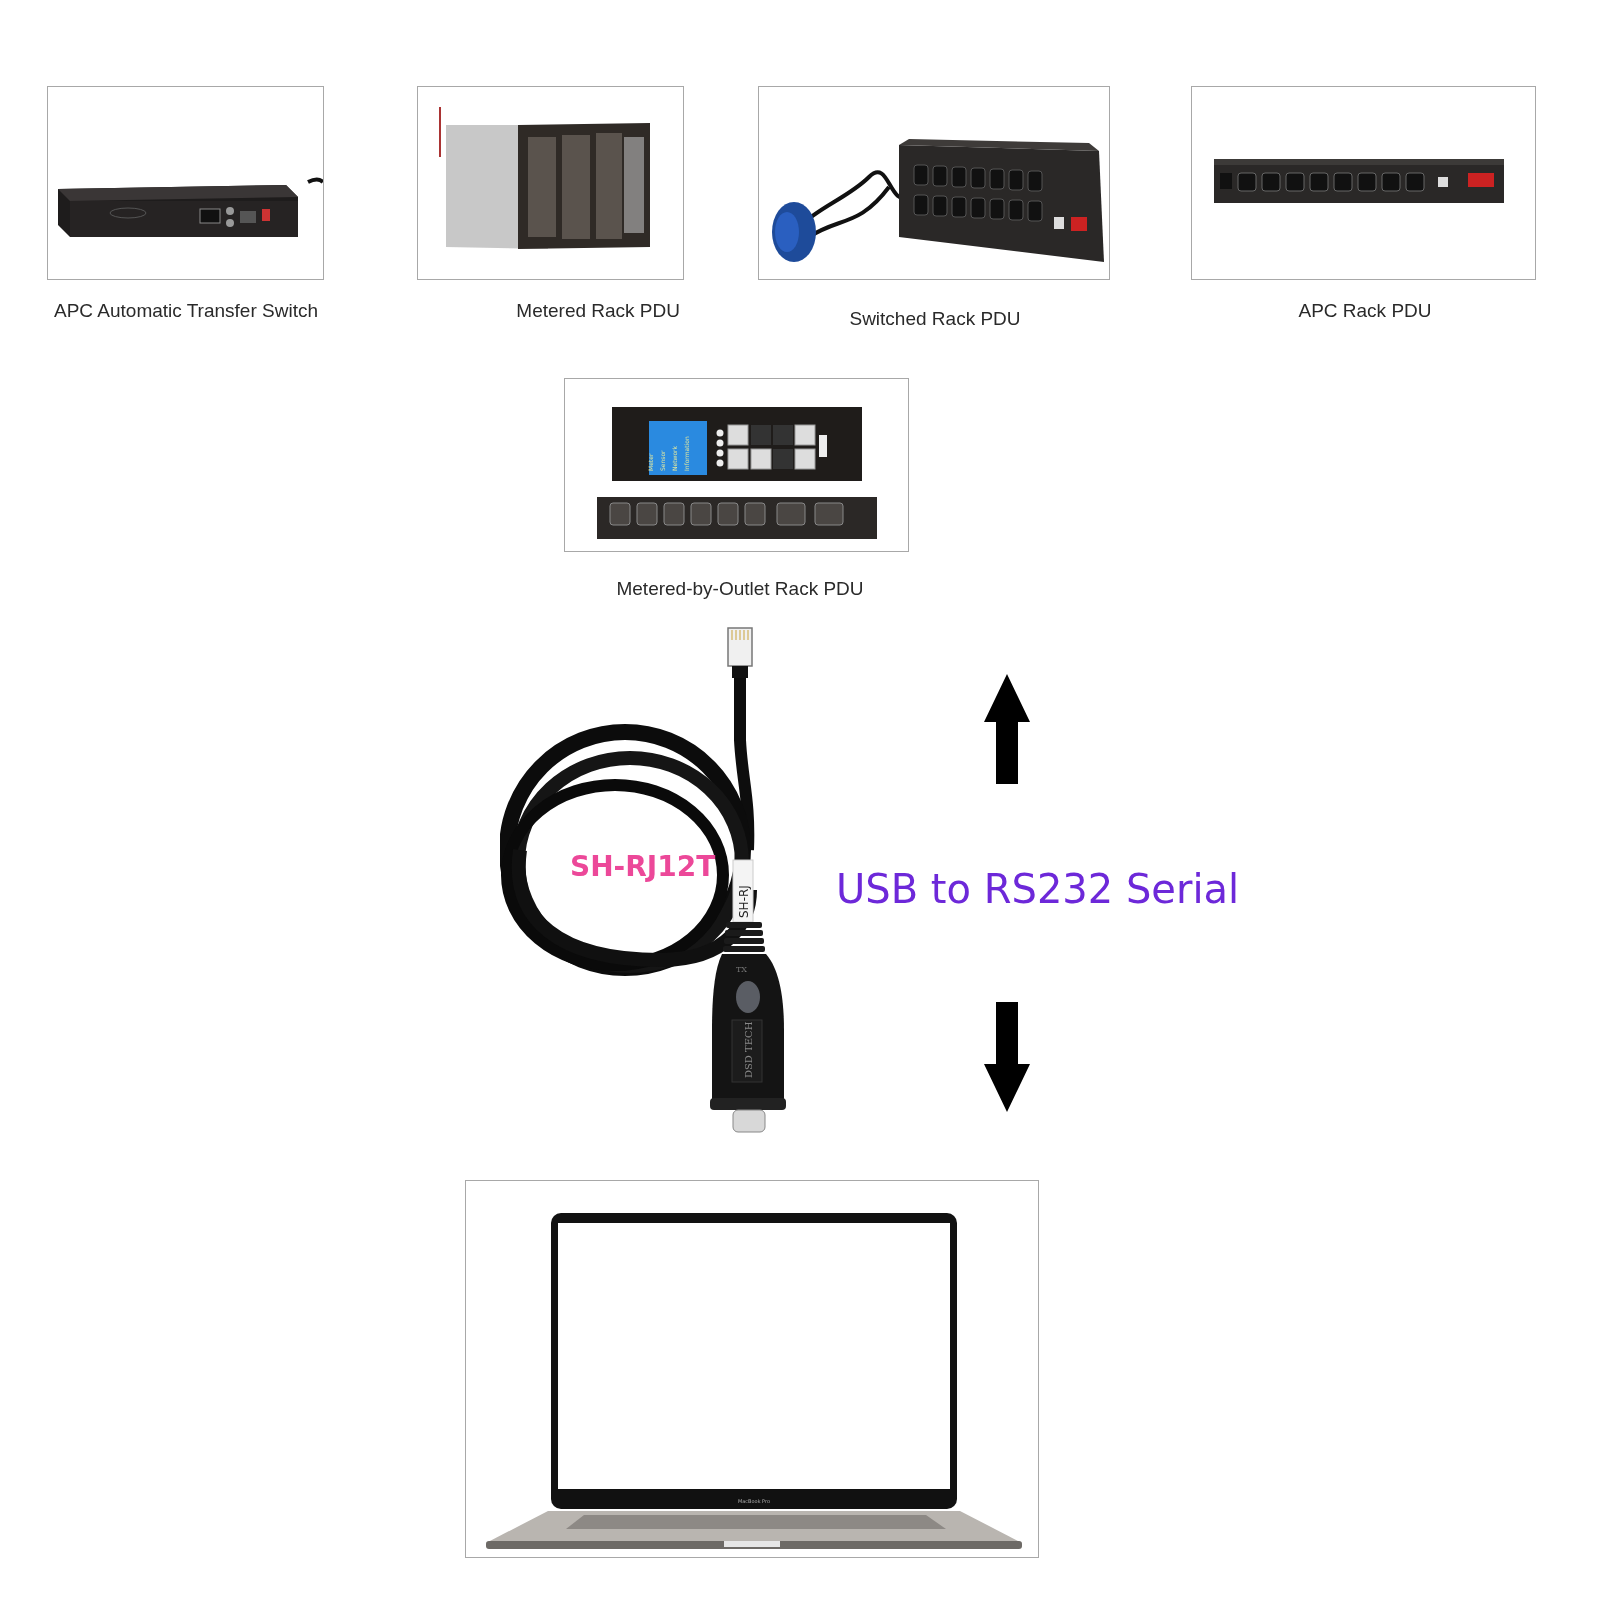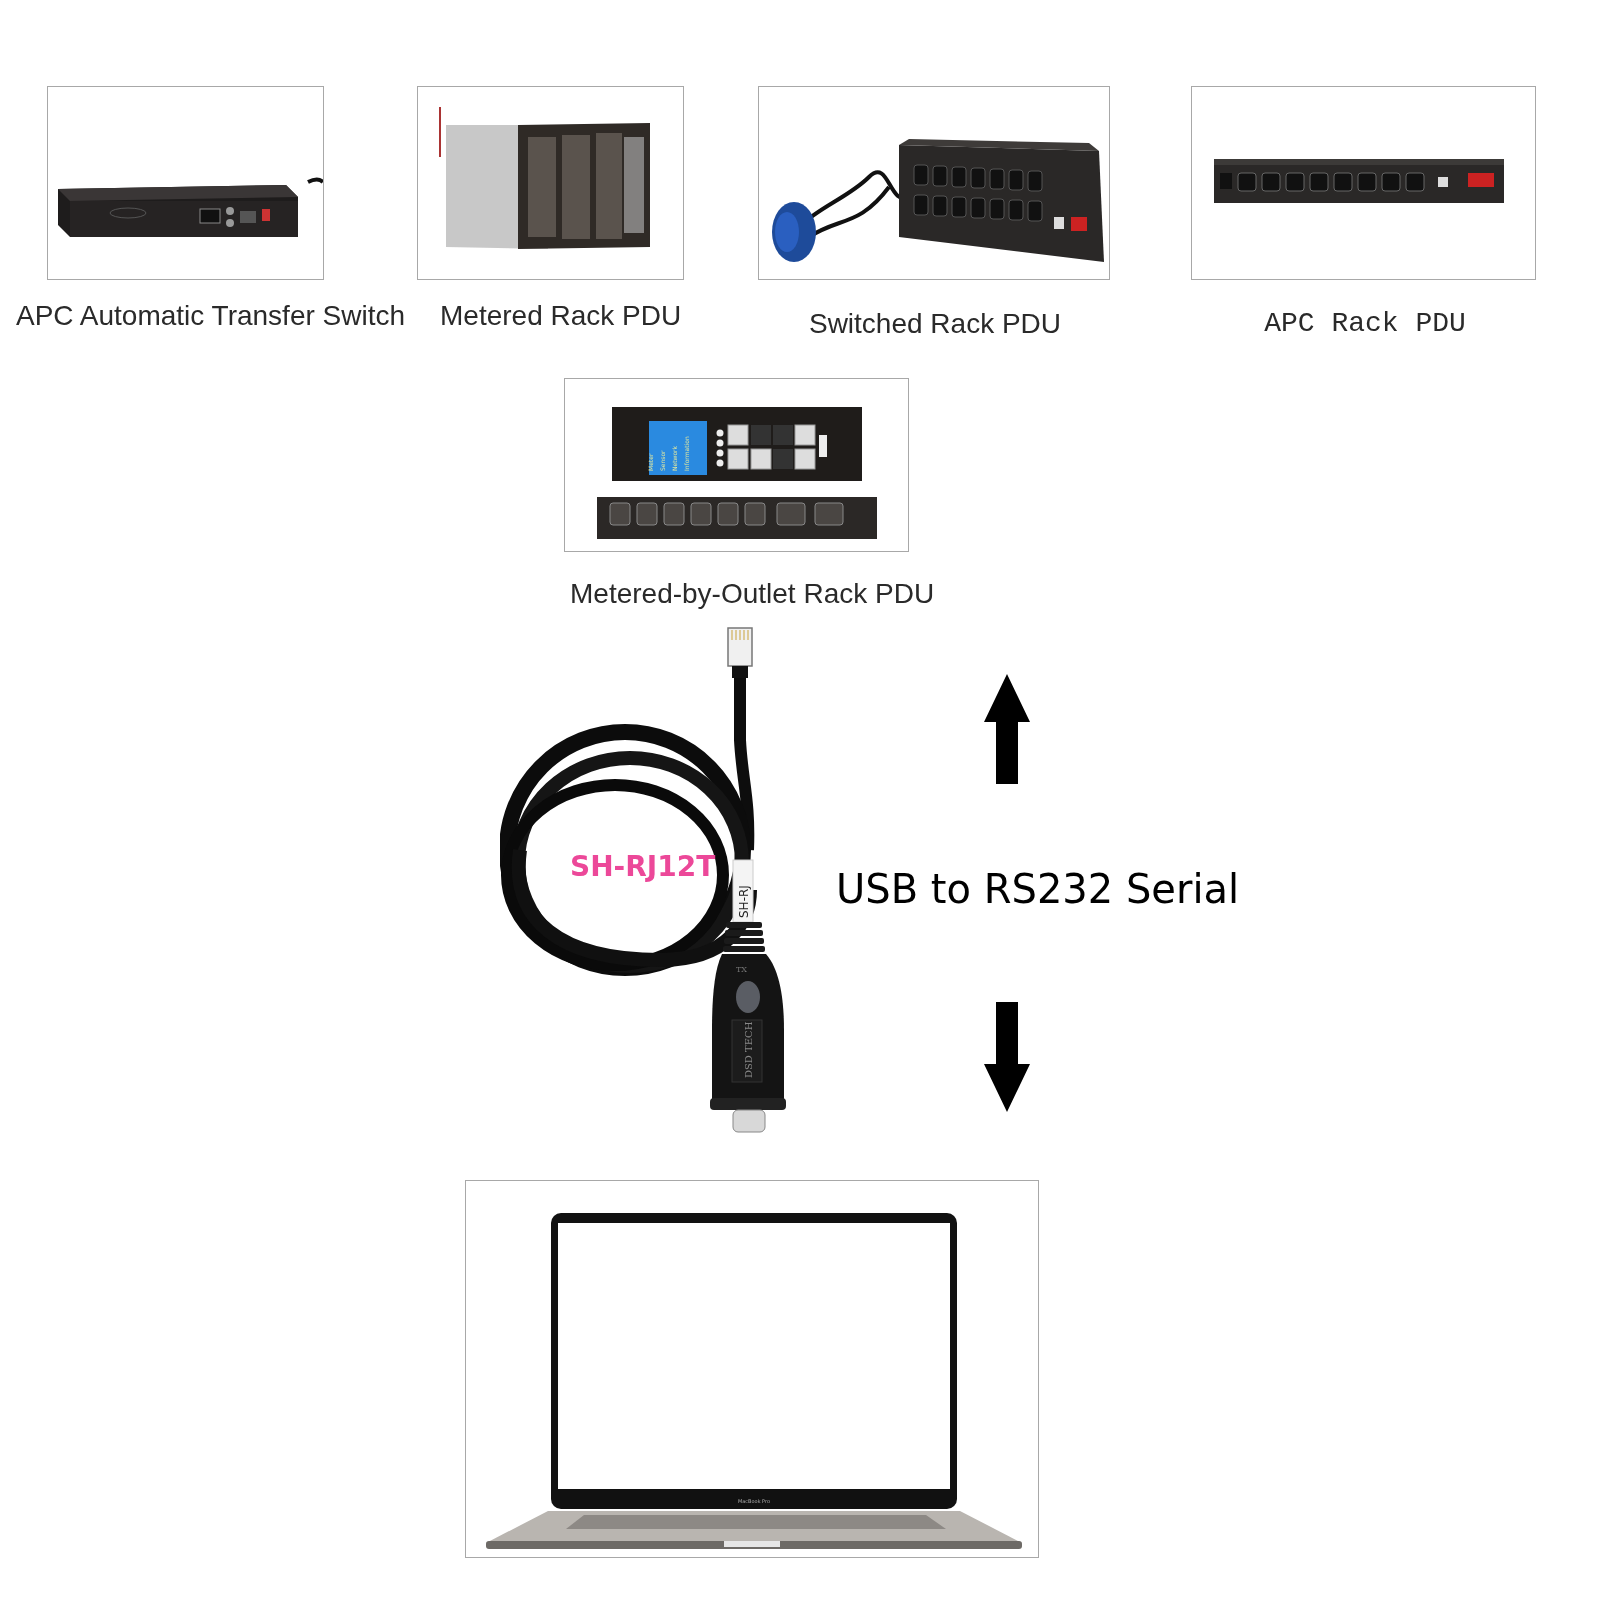--- a/index.html
+++ b/index.html
@@ -1,21 +1,21 @@
 <!DOCTYPE html>
 <html><head>
 <meta charset="utf-8">
 <style>
   html, body { margin: 0; padding: 0; background: #ffffff; }
   body { width: 1600px; height: 1600px; position: relative; overflow: hidden;
          font-family: "Liberation Sans", "DejaVu Sans", sans-serif; color: #222; }
   .panel { position: absolute; border: 1.5px solid #a8a8a8; background: #fff; box-sizing: border-box; overflow: hidden; }
-  .label { position: absolute; font-size: 28px; color: #2a2a2a; text-align: center; white-space: nowrap; }
+  .label { position: absolute; font-size: 19px; color: #2a2a2a; text-align: center; white-space: nowrap; }
   svg { display: block; }
-  .title { position: absolute; font-family: "DejaVu Sans", sans-serif; font-size: 40px; color: #000000; white-space: nowrap; }
+  .title { position: absolute; font-family: "DejaVu Sans", sans-serif; font-size: 40px; color: #6d28d9; white-space: nowrap; }
   .cable-label { position: absolute; font-family: "DejaVu Sans", sans-serif; font-weight: bold; font-size: 28px; white-space: nowrap; }
 </style>
 </head>
 <body>
 
 <div class="panel" style="left:47px;top:86px;width:277px;height:194px;">
   <svg width="277" height="194">
     <polygon points="10,102 238,98 250,110 250,145 22,150 10,138" fill="#1e1c1c"></polygon>
     <polygon points="10,102 238,98 250,110 22,114" fill="#3a3636"></polygon>
     <rect x="22" y="114" width="228" height="36" fill="#262323"></rect>
@@ -87,21 +87,21 @@
         <rect x="118" y="86" width="18" height="18" rx="3"></rect>
       <rect x="142" y="86" width="18" height="18" rx="3"></rect>
         <rect x="166" y="86" width="18" height="18" rx="3"></rect>
       <rect x="190" y="86" width="18" height="18" rx="3"></rect>
         <rect x="214" y="86" width="18" height="18" rx="3"></rect>
     </g>
     <rect x="246" y="90" width="10" height="10" fill="#ddd"></rect>
     <rect x="276" y="86" width="26" height="14" fill="#c22"></rect>
   </svg>
 </div>
-<div class="label" style="left:1240px;top:308px;width:250px;font-family:Liberation Mono, monospace;">APC Rack PDU</div>
+<div class="label" style="left:1240px;top:300px;width:250px;">APC Rack PDU</div>
 
 <div class="panel" style="left:564px;top:378px;width:345px;height:174px;">
   <svg width="345" height="174">
     <rect x="47" y="28" width="250" height="74" fill="#1f1c1a"></rect>
     <rect x="84" y="42" width="58" height="54" fill="#2a8ae0"></rect>
     <g fill="#dfe7a0" font-size="6" font-family="DejaVu Sans, sans-serif">
       <text x="88" y="92" transform="rotate(-90 88,92)">Meter</text>
       <text x="100" y="92" transform="rotate(-90 100,92)">Sensor</text>
       <text x="112" y="92" transform="rotate(-90 112,92)">Network</text>
       <text x="124" y="92" transform="rotate(-90 124,92)">Information</text>

